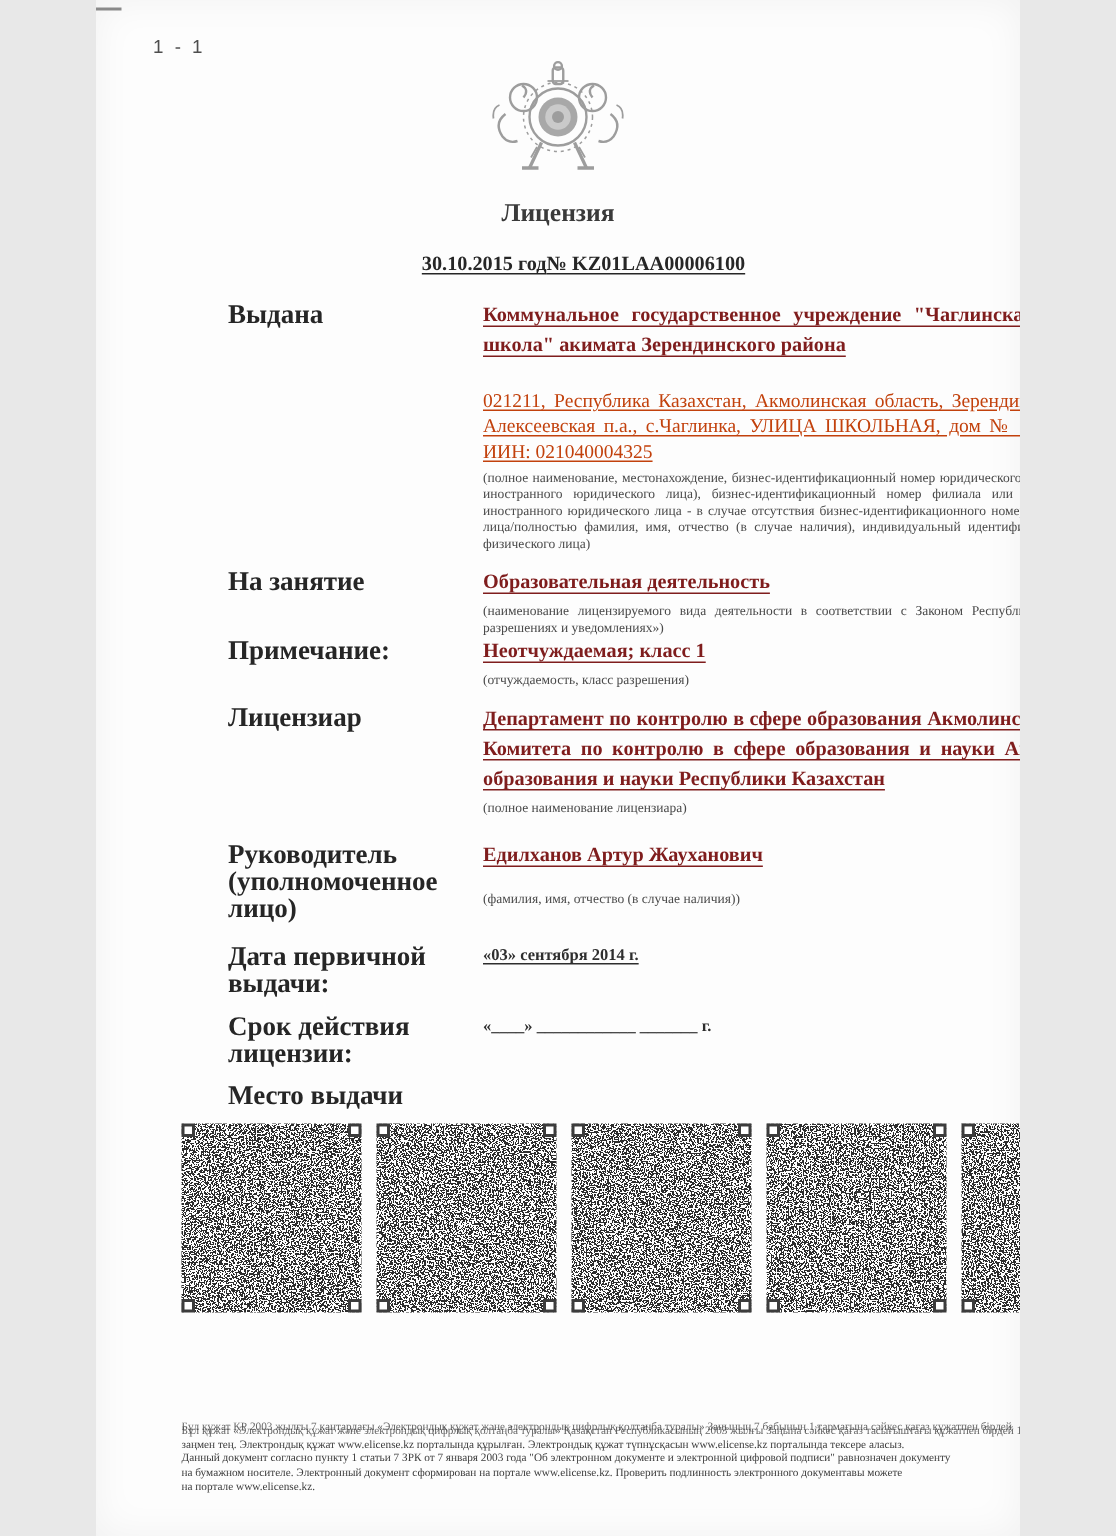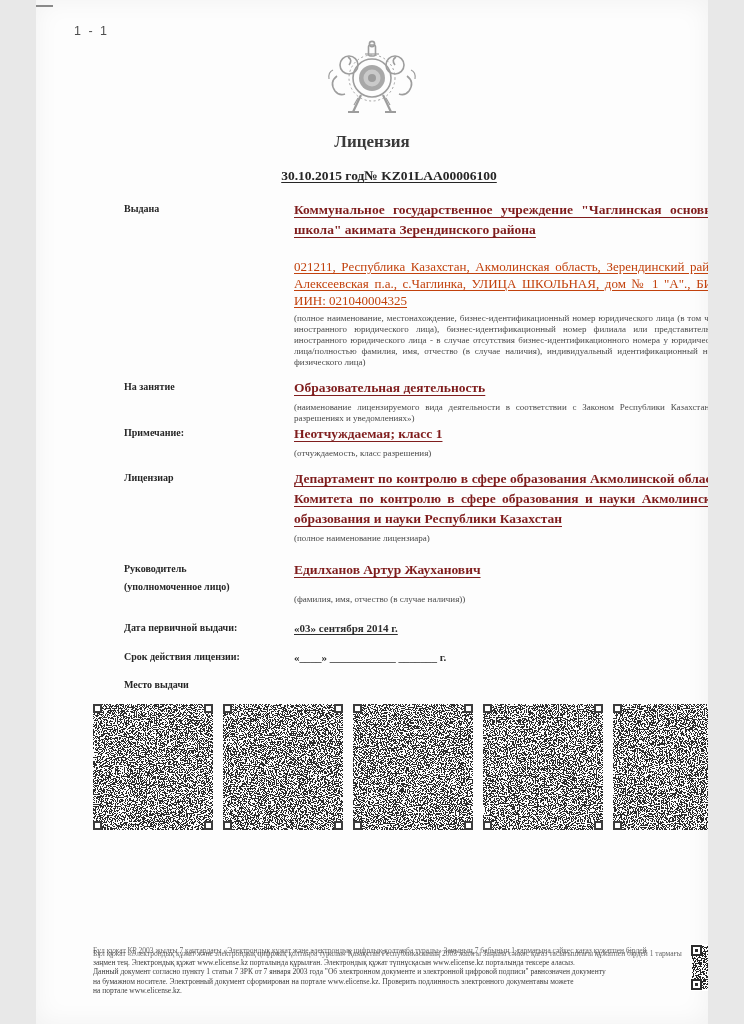--- a/index.html
+++ b/index.html
@@ -1,30 +1,30 @@
 <!DOCTYPE html>
 <html><head>
 <meta charset="utf-8">
 <style>
   html,body{margin:0;padding:0;background:#e8e8e8;}
   .page{
-    position:relative;width:672px;height:1024px;margin:0 auto;background:#fdfdfd;
+    position:relative;width:616px;height:1024px;margin:0 auto;background:#fdfdfd;
     font-family:"Liberation Serif","DejaVu Serif",serif;color:#2e2e2e;overflow:hidden;
     box-shadow:inset 0 0 26px rgba(0,0,0,.05);
   }
   .marker{position:absolute;top:24px;left:38px;font-family:"Liberation Sans","DejaVu Sans",sans-serif;
     font-size:12.5px;color:#4e4e4e;letter-spacing:2px;}
   .edge-line{position:absolute;top:5px;left:0;width:17px;height:2px;background:#8a8a8a;}
   .emblem{display:block;margin:40px auto 0;opacity:.85;}
   .title{margin-top:14px;text-align:center;font-size:17px;line-height:20px;font-weight:bold;color:#3a3a3a;}
   .hdr-row{display:flex;justify-content:center;margin:16px 54px 0 88px;font-size:13.5px;font-weight:bold;color:#262626;}
   .b{font-weight:bold;}
   .u{text-decoration:underline;text-underline-offset:2px;}
   .row{display:flex;margin-left:88px;width:602px;}
-  .row .lbl{width:170px;flex:none;font-size:10px;font-weight:bold;line-height:18px;color:#262626;}
+  .row .lbl{width:170px;flex:none;font-size:18px;font-weight:bold;line-height:18px;color:#262626;}
   .row .body{flex:1;}
   .val{font-size:13.5px;line-height:20px;font-weight:bold;color:#7f1d1d;
        text-decoration:underline;text-underline-offset:3px;text-align:justify;}
   .addr{font-size:13px;line-height:17px;color:#c2410c;text-decoration:underline;
         text-underline-offset:2px;text-align:justify;margin-top:18px;}
   .note{font-size:9px;line-height:11px;color:#4a4a4a;text-align:justify;margin-top:4px;}
   .noul{text-decoration:none;}
   .mt10{margin-top:10px;}.mt11{margin-top:11px;}.mt12{}
   .mt14{margin-top:14px;}.mt16{margin-top:16px;}.mt20{margin-top:20px;}
   .inline-val{font-size:11px;line-height:18px;}

